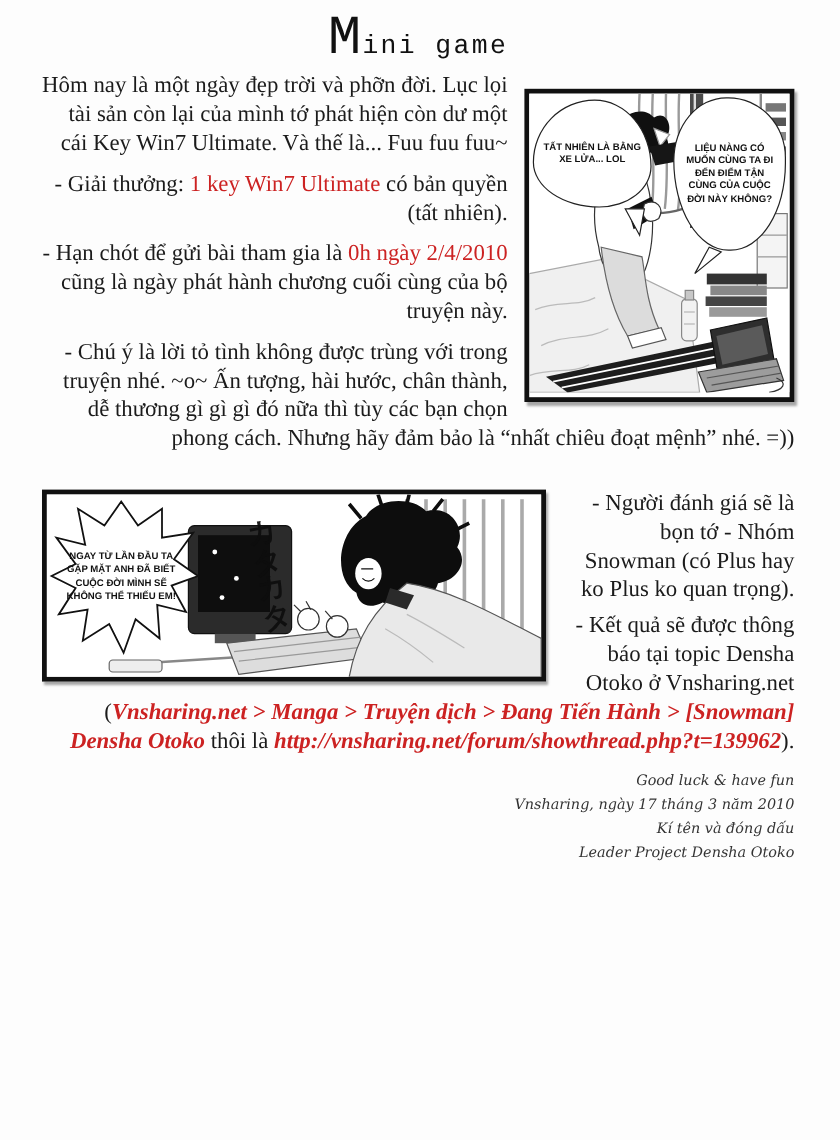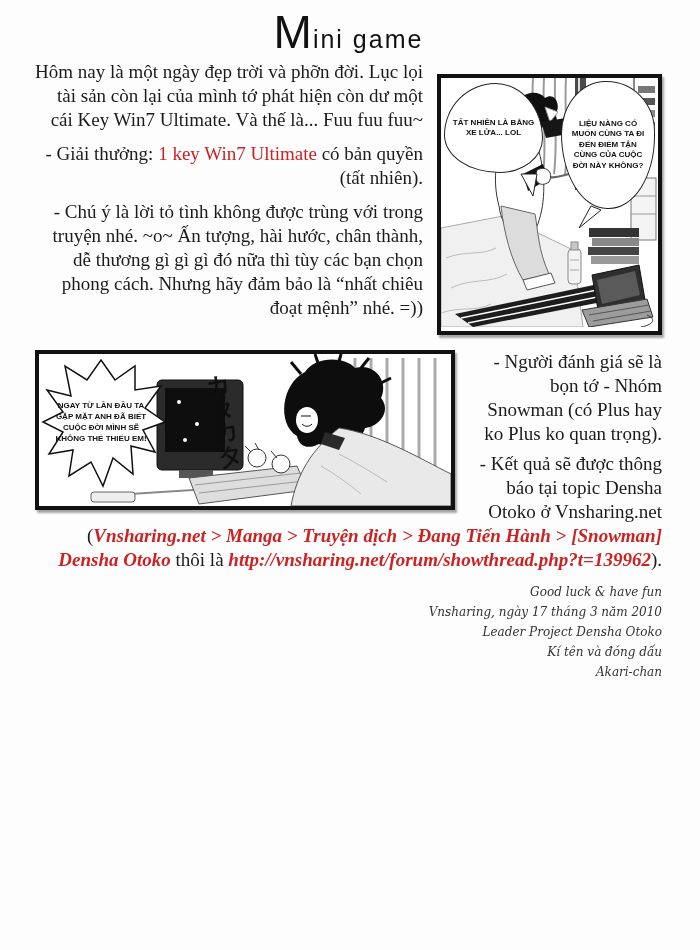--- a/index.html
+++ b/index.html
@@ -5,22 +5,22 @@
   * { margin:0; padding:0; box-sizing:border-box; }
   html,body { background:#ffffff; }
   .page {
     position:relative; width:700px; height:950px; margin:0 auto;
     background:#fdfdfd; color:var(--ink,#1b1b1b); overflow:hidden;
     font-family:"Liberation Serif", serif;
     padding:8px 38px 0 35px;
   }
   
   .title {
-    text-align:center; font-size:25px; letter-spacing:2px;
-    font-family:Liberation Sans, sans-serif; font-weight:400;
+    text-align:center; font-size:22px; letter-spacing:2px;
+    font-family:Liberation Mono, monospace; font-weight:400;
     height:48px; line-height:48px; margin-bottom:4px; color:#111;
   }
   .title::first-letter { font-size:46px; letter-spacing:1px; }
   
   p.para { font-size:19px; line-height:24px; margin:0 0 10px 0; text-align:right; }
   p.para .red    { color:var(--red,#cc2222); }
   p.para .italic { font-style:italic; }
   p.para .bold   { font-weight:700; }
   .gap-lg { margin-bottom:30px !important; }
   .tight  { margin-bottom:6px  !important; }
@@ -148,20 +148,21 @@
 
       <path d="M80,96 L92,118 L96,96 Z" fill="#fff" stroke="#222"></path>
       <path d="M150,128 L138,150 L160,132 Z" fill="#fff" stroke="#222"></path>
     </svg>
     <div class="bubble bubble-round-left">TẤT NHIÊN LÀ BẰNG XE LỬA... LOL</div>
     <div class="bubble bubble-round-right">LIỆU NÀNG CÓ MUỐN CÙNG TA ĐI ĐẾN ĐIỂM TẬN CÙNG CỦA CUỘC ĐỜI NÀY KHÔNG?</div>
   </div>
 
   <p class="para"><span>Hôm nay là một ngày đẹp trời và phỡn đời. Lục lọi tài sản còn lại của mình tớ phát hiện còn dư một cái Key Win7 Ultimate. Và thế là... Fuu fuu fuu~</span></p>
   <p class="para"><span>- Giải thưởng: </span><span class="red">1 key Win7 Ultimate</span><span> có bản quyền (tất nhiên).</span></p>
+  <p class="para"><span>- Hạn chót để gửi bài tham gia là </span><span class="red">0h ngày 2/4/2010</span><span> cũng là ngày phát hành chương cuối cùng của bộ truyện này.</span></p>
   <p class="para gap-lg"><span>- Chú ý là lời tỏ tình không được trùng với trong truyện nhé. ~o~ Ấn tượng, hài hước, chân thành, dễ thương gì gì gì đó nữa thì tùy các bạn chọn phong cách. Nhưng hãy đảm bảo là “nhất chiêu đoạt mệnh” nhé. =))</span></p>
 
   <div class="panel panel-bottom">
     <svg width="412" height="152" viewBox="0 0 412 152">
       <rect x="0" y="0" width="412" height="152" fill="#ffffff"></rect>
 
       <g stroke="#aaa" stroke-width="3">
         <line x1="300" y1="4" x2="300" y2="148"></line>
         <line x1="316" y1="4" x2="316" y2="148"></line>
         <line x1="332" y1="4" x2="332" y2="148"></line>
@@ -209,18 +210,17 @@
     <div class="bubble-spiky">NGAY TỪ LẦN ĐẦU TA GẶP MẶT ANH ĐÃ BIẾT CUỘC ĐỜI MÌNH SẼ KHÔNG THỂ THIẾU EM!</div>
     <div class="sfx">カタカタ</div>
   </div>
 
   <p class="para tight"><span>- Người đánh giá sẽ là bọn tớ - Nhóm Snowman (có Plus hay ko Plus ko quan trọng).</span></p>
   <p class="para"><span>- Kết quả sẽ được thông báo tại topic Densha Otoko ở Vnsharing.net (</span><span class="red italic bold">Vnsharing.net &gt; Manga &gt; Truyện dịch &gt; Đang Tiến Hành &gt; [Snowman] Densha Otoko</span><span> thôi là </span><span class="red italic bold">http://vnsharing.net/forum/showthread.php?t=139962</span><span>).</span></p>
 
   <div class="signature">
     <div>Good luck &amp; have fun</div>
     <div>Vnsharing, ngày 17 tháng 3 năm 2010</div>
+    <div>Kí tên và đóng dấu</div>
     <div>Leader Project Densha Otoko</div>
-    <div>Kí tên và đóng dấu</div>
-    <div>Akari-chan</div>
   </div>
 
 </div>
 
 </body></html>

